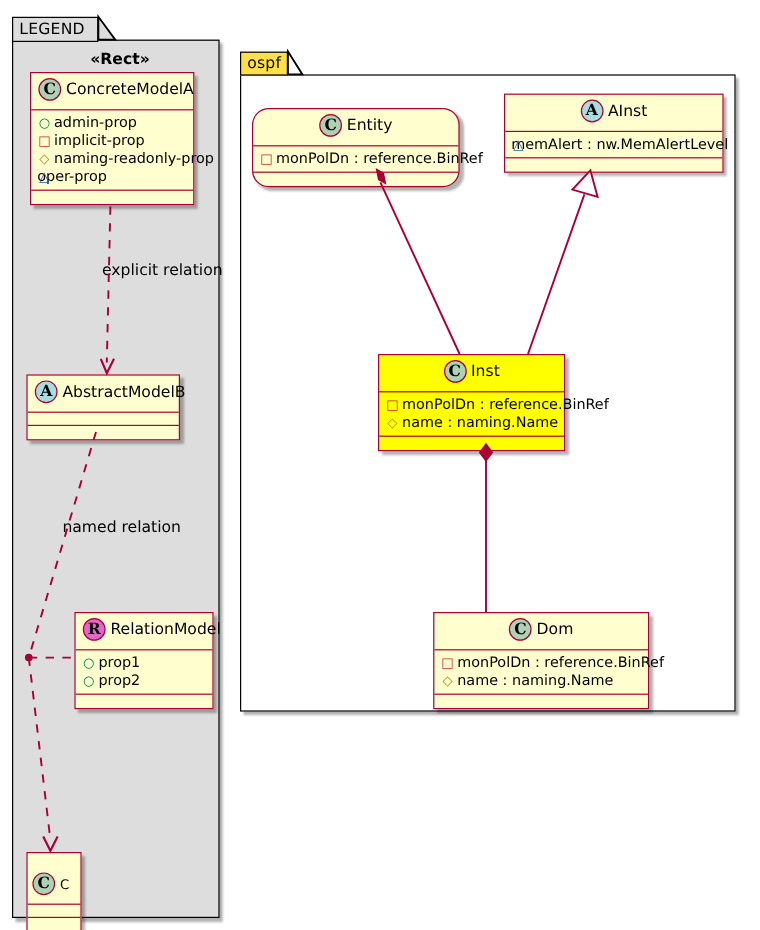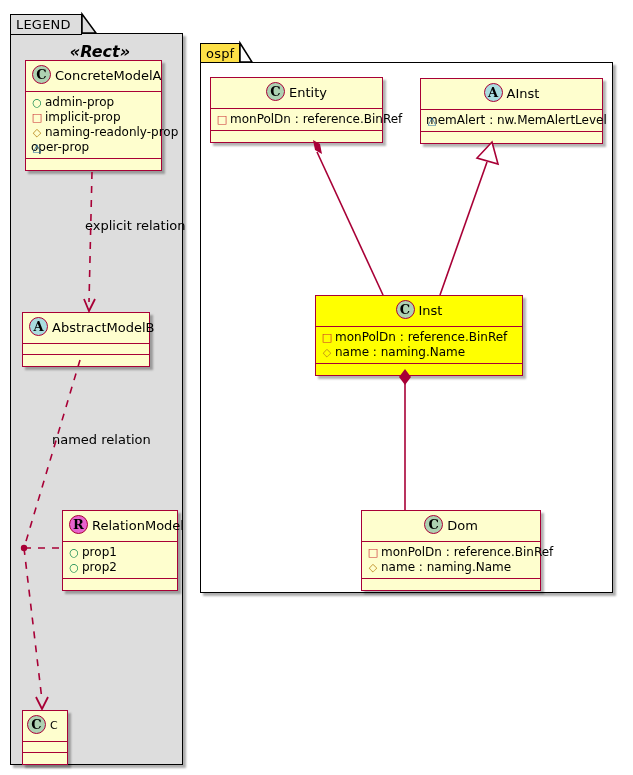--- a/index.html
+++ b/index.html
@@ -83,22 +83,21 @@
     box-sizing: border-box;
     height: 11px;
   }
   .cls-empty-row {
     box-sizing: border-box;
     border-bottom: 1.5px solid #A80036;
     height: 11px;
   }
   .stereotype {
     position: absolute;
-    font-size: 16px;
-    font-style: italic;
+    font-size: 13px;
     font-weight: bold;
     color: #000000;
     text-align: center;
     z-index: 4;
   }
   
   .badge {
     display: inline-block;
     width: 17px; height: 17px;
     border-radius: 50%;
@@ -190,61 +189,61 @@
       <span class="badge r">R</span><span class="nm">RelationModel</span>
     </div>
     <div class="cls-attrs">
       <div><span class="vis pub">○</span><span>prop1</span></div>
       <div><span class="vis pub">○</span><span>prop2</span></div>
     </div>
     <div class="cls-methods"></div>
   </div>
 
   <div class="cls" style="left:22px; top:710px; width:46px;">
-    <div class="cls-title" style="text-align:left; padding:5px 4px 6px 4px;">
+    <div class="cls-title" style="text-align:left; padding:5px 4px 6px 4px;margin-top:12px;">
       <span class="badge c">C</span><span class="nm" style="font-size:11px;">C</span>
     </div>
     <div class="cls-empty-row"></div>
     <div class="cls-methods"></div>
   </div>
 
   <div class="edge-label" style="left:85px; top:218px;">explicit relation</div>
   <div class="edge-label" style="left:52px; top:432px;">named relation</div>
 
   <div class="pkg">
     <div class="pkg-tab white" style="left:200px; top:43px; width:40px; height:20px;">
       <span>ospf</span>
     </div>
     <svg class="links" style="z-index:3;">
       <polygon points="240,43 252,62 240,62" fill="#FFFFFF" stroke="#000000" stroke-width="1.5"></polygon>
     </svg>
     <div class="pkg-body white" style="left:200px; top:62px; width:413px; height:531px;"></div>
   </div>
 
-  <div class="cls" style="left:210px; top:77px; width:173px;">
+  <div class="cls" style="left:210px; top:90px; width:173px;border-radius:14px;">
     <div class="cls-title">
       <span class="badge c">C</span><span class="nm">Entity</span>
     </div>
     <div class="cls-attrs">
       <div><span class="vis priv">□</span><span>monPolDn : reference.BinRef</span></div>
     </div>
     <div class="cls-methods"></div>
   </div>
 
   <div class="cls" style="left:420px; top:78px; width:183px;">
     <div class="cls-title italic">
       <span class="badge a">A</span><span class="nm">AInst</span>
     </div>
     <div class="cls-attrs">
       <div><span class="vis pkg">△</span><span>memAlert : nw.MemAlertLevel</span></div>
     </div>
     <div class="cls-methods"></div>
   </div>
 
-  <div class="cls highlight" style="left:315px; top:295px; width:208px;">
+  <div class="cls highlight" style="left:315px; top:295px; width:156px;">
     <div class="cls-title">
       <span class="badge c">C</span><span class="nm">Inst</span>
     </div>
     <div class="cls-attrs">
       <div><span class="vis priv">□</span><span>monPolDn : reference.BinRef</span></div>
       <div><span class="vis prot">◇</span><span>name : naming.Name</span></div>
     </div>
     <div class="cls-methods"></div>
   </div>
 

